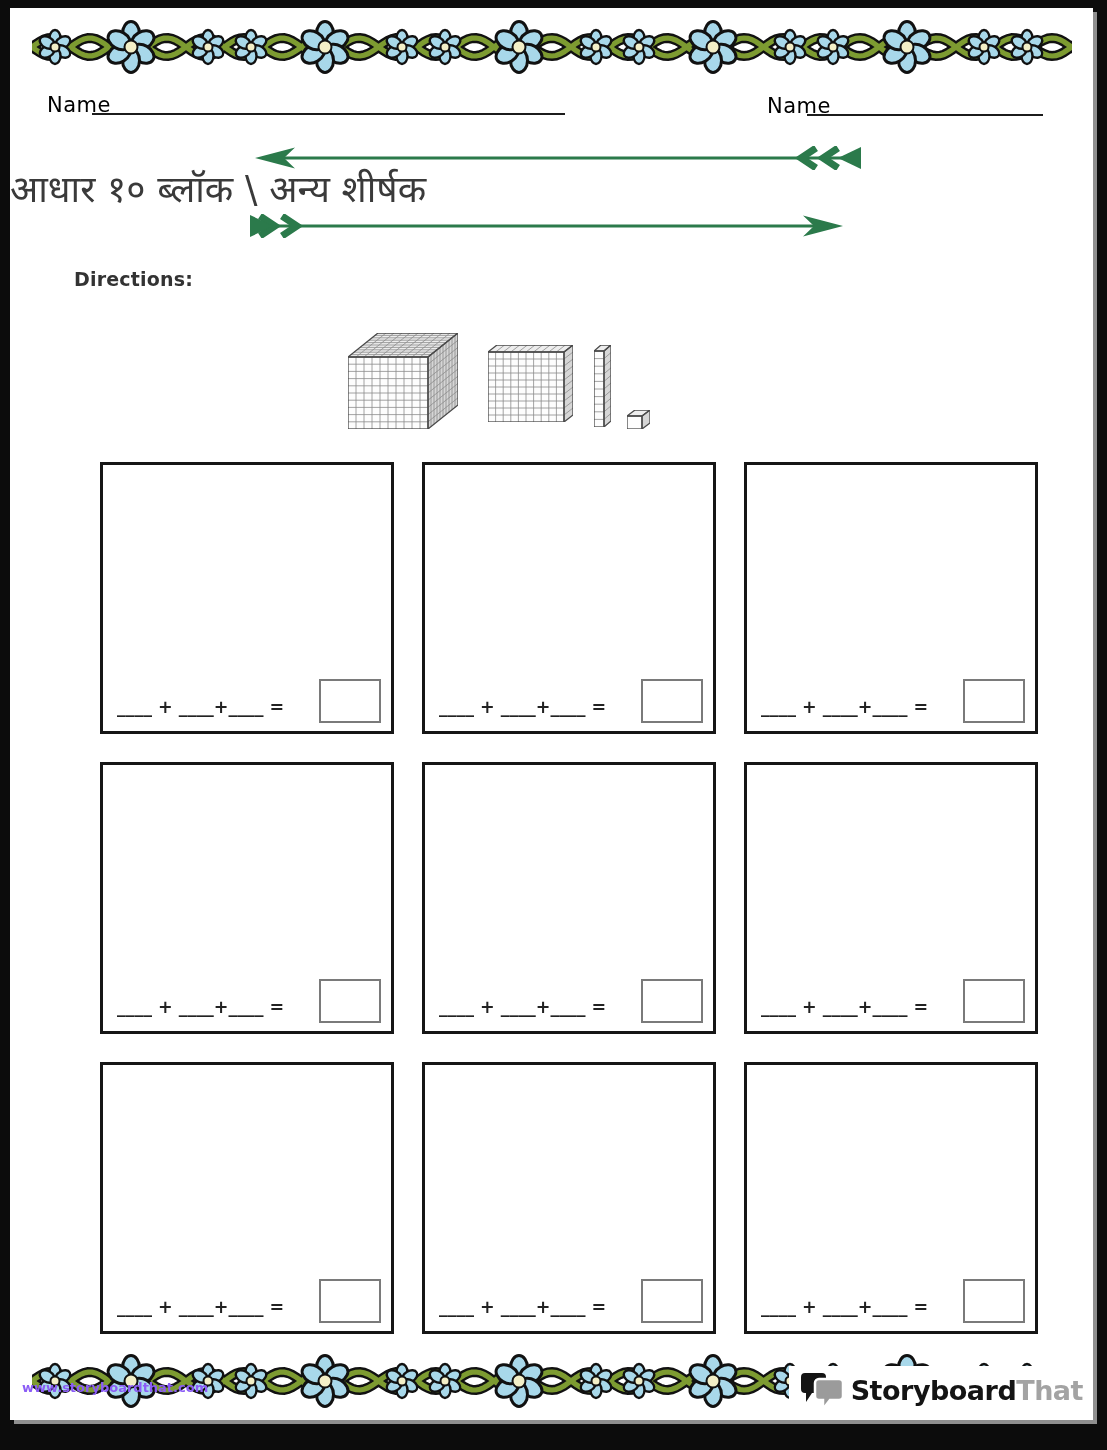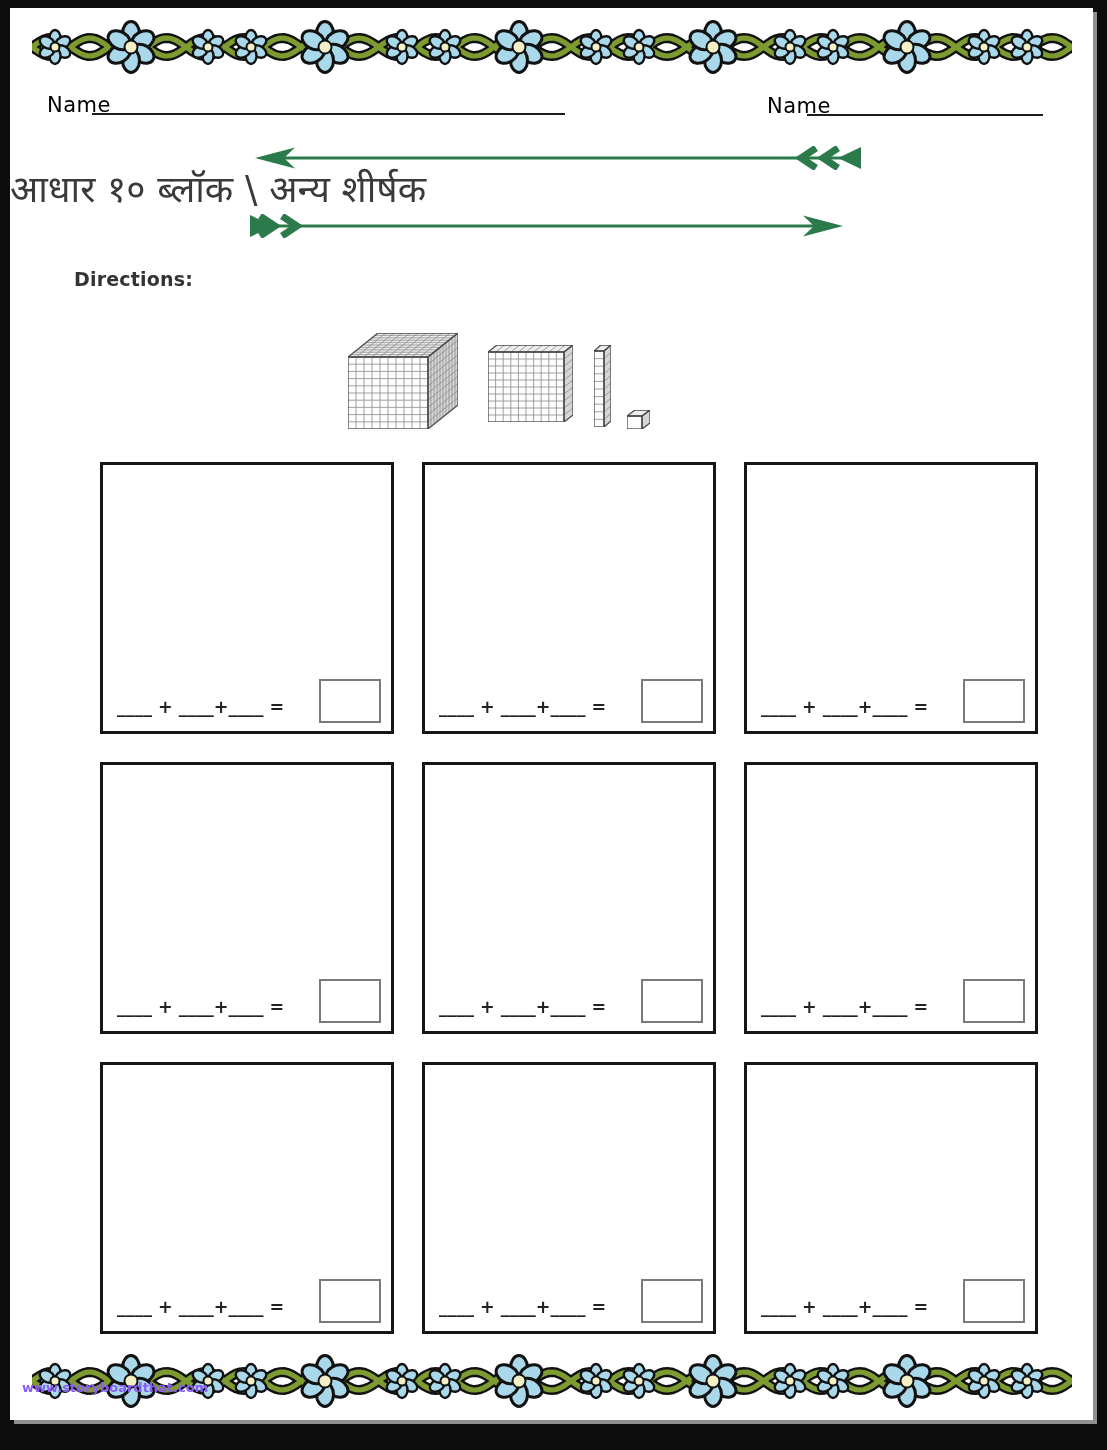--- a/index.html
+++ b/index.html
@@ -627,14 +627,21 @@
         <ellipse cx="0" cy="-13.5" rx="8.5" ry="12" transform="rotate(60)" fill="#a8d8ea" stroke="#111111" stroke-width="3"></ellipse>
         <ellipse cx="0" cy="-13.5" rx="8.5" ry="12" transform="rotate(120)" fill="#a8d8ea" stroke="#111111" stroke-width="3"></ellipse>
         <ellipse cx="0" cy="-13.5" rx="8.5" ry="12" transform="rotate(180)" fill="#a8d8ea" stroke="#111111" stroke-width="3"></ellipse>
         <ellipse cx="0" cy="-13.5" rx="8.5" ry="12" transform="rotate(240)" fill="#a8d8ea" stroke="#111111" stroke-width="3"></ellipse>
         <ellipse cx="0" cy="-13.5" rx="8.5" ry="12" transform="rotate(300)" fill="#a8d8ea" stroke="#111111" stroke-width="3"></ellipse>
         <circle r="6.5" fill="#f3efc7" stroke="#111111" stroke-width="2"></circle>
       </g>
     </svg>
 
   <div class="website">www.storyboardthat.com</div>
+  <div class="logo">
+    <svg width="44" height="40" viewBox="0 0 44 40">
+      <path d="M4 3 h17 a4 4 0 0 1 4 4 v12 a4 4 0 0 1 -4 4 h-10 l-6 9 v-9 h-1 a4 4 0 0 1 -4 -4 v-12 a4 4 0 0 1 4 -4 z" fill="#141414"></path>
+      <path d="M18 9 h20 a4 4 0 0 1 4 4 v13 a4 4 0 0 1 -4 4 h-9 l-7 9 v-9 h-4 a4 4 0 0 1 -4 -4 v-13 a4 4 0 0 1 4 -4 z" fill="#9b9b9b" stroke="#ffffff" stroke-width="2.5"></path>
+    </svg>
+    <div class="logo-text"><span class="p1">Storyboard</span><span class="p2">That</span></div>
+  </div>
 
 </div>
 
 </body></html>

